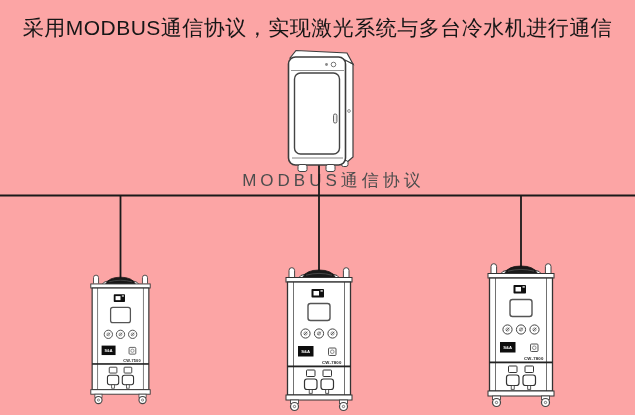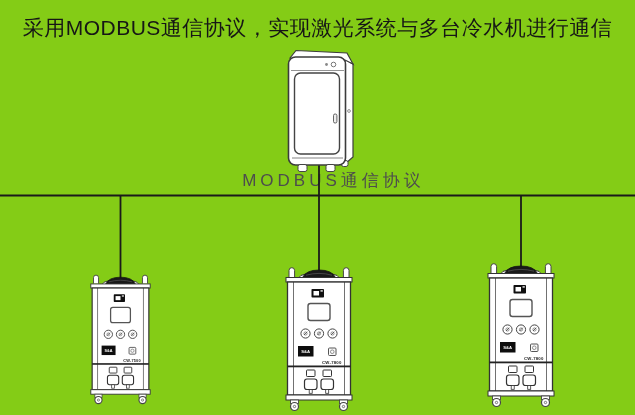--- a/index.html
+++ b/index.html
@@ -1,17 +1,17 @@
 <!DOCTYPE html>
 <html><head>
 <meta charset="utf-8">
 <style>
   html,body{margin:0;padding:0;background:#ffffff;}
   .stage{
-    position:relative;width:635px;height:415px;background:#84cc16;
+    position:relative;width:635px;height:415px;background:#fca5a5;
     font-family:"Liberation Sans","DejaVu Sans",sans-serif;overflow:hidden;
   }
   .title{
     position:absolute;top:15px;left:0;right:0;text-align:center;
     font-size:21px;line-height:1.25;color:#161616;letter-spacing:0.5px;
     font-weight:500;white-space:nowrap;
   }
   .bus-label{
     position:absolute;top:171px;left:0;right:0;text-align:center;
     padding-left:32px;font-size:17px;line-height:20px;color:#4d4d4d;

